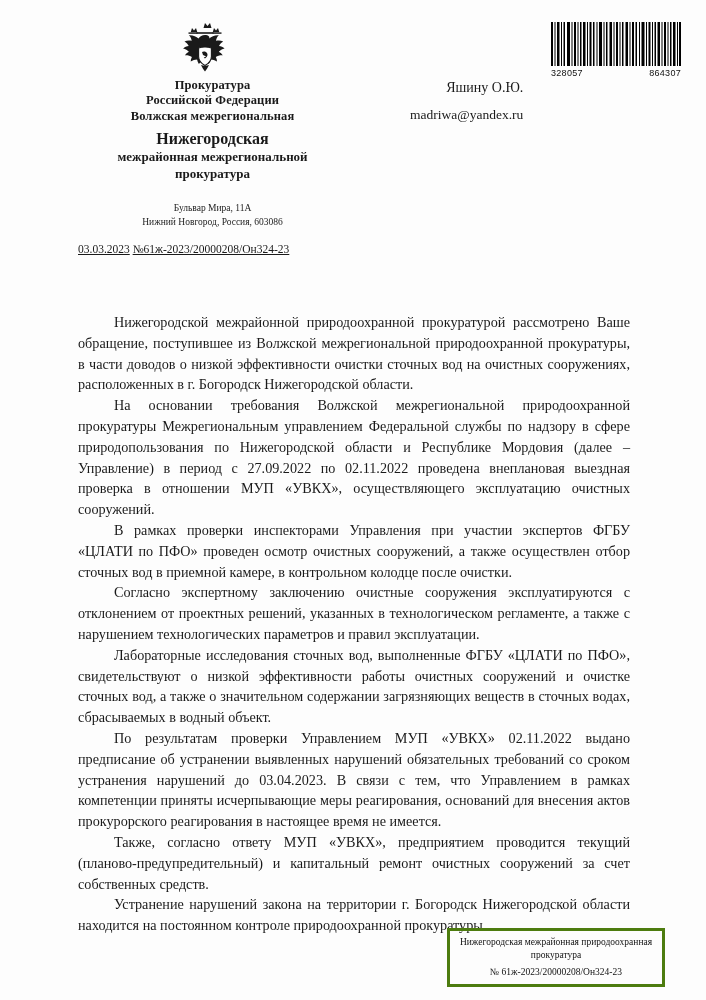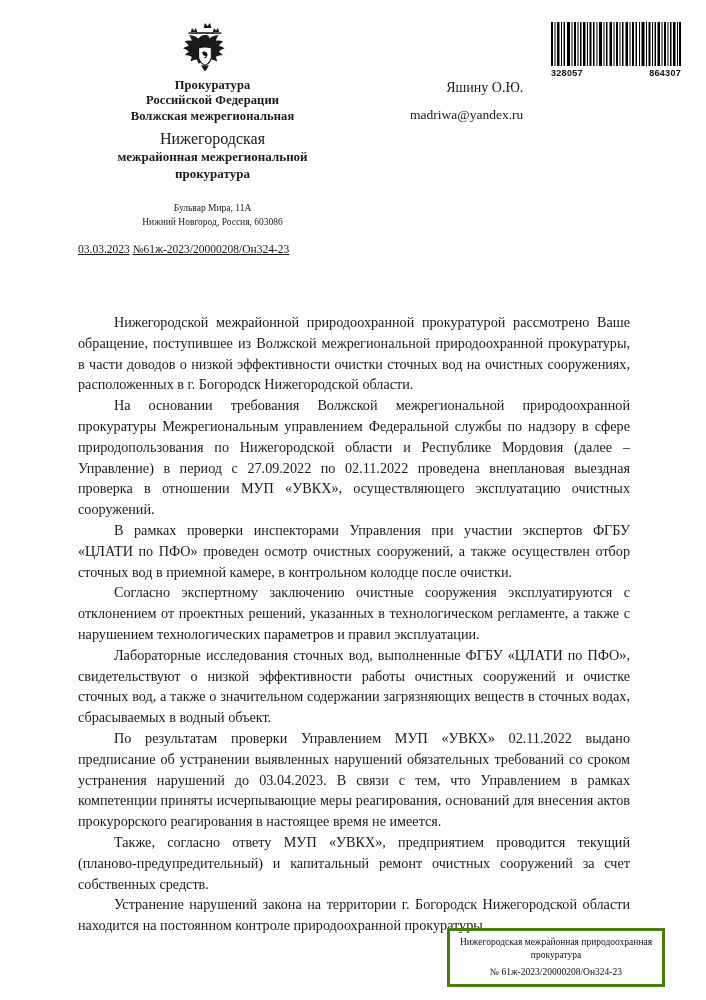--- a/index.html
+++ b/index.html
@@ -47,21 +47,21 @@
     text-align: center;
     line-height: 1.22;
   }
   .org-line-small {
     font-size: 12.5px;
     font-weight: bold;
     letter-spacing: 0.1px;
   }
   .org-line-big {
     font-size: 16px;
-    font-weight: normal;
+    font-weight: bold;
     margin-top: 5px;
     line-height: 1.25;
   }
   .org-line-mid {
     font-size: 13px;
     font-weight: bold;
     line-height: 1.3;
   }
   .address {
     position: absolute;
@@ -97,21 +97,20 @@
   .addressee .email {
     font-size: 13.5px;
   }
 
   
   .barcode-wrap {
     position: absolute;
     left: 551px;
     top: 22px;
     width: 122px;
-    font-weight: bold;
   }
   .barcode {
     height: 44px;
     width: 130px;
     display: block;
   }
   .barcode-nums {
     margin-top: 2px;
     width: 130px;
     display: flex;

